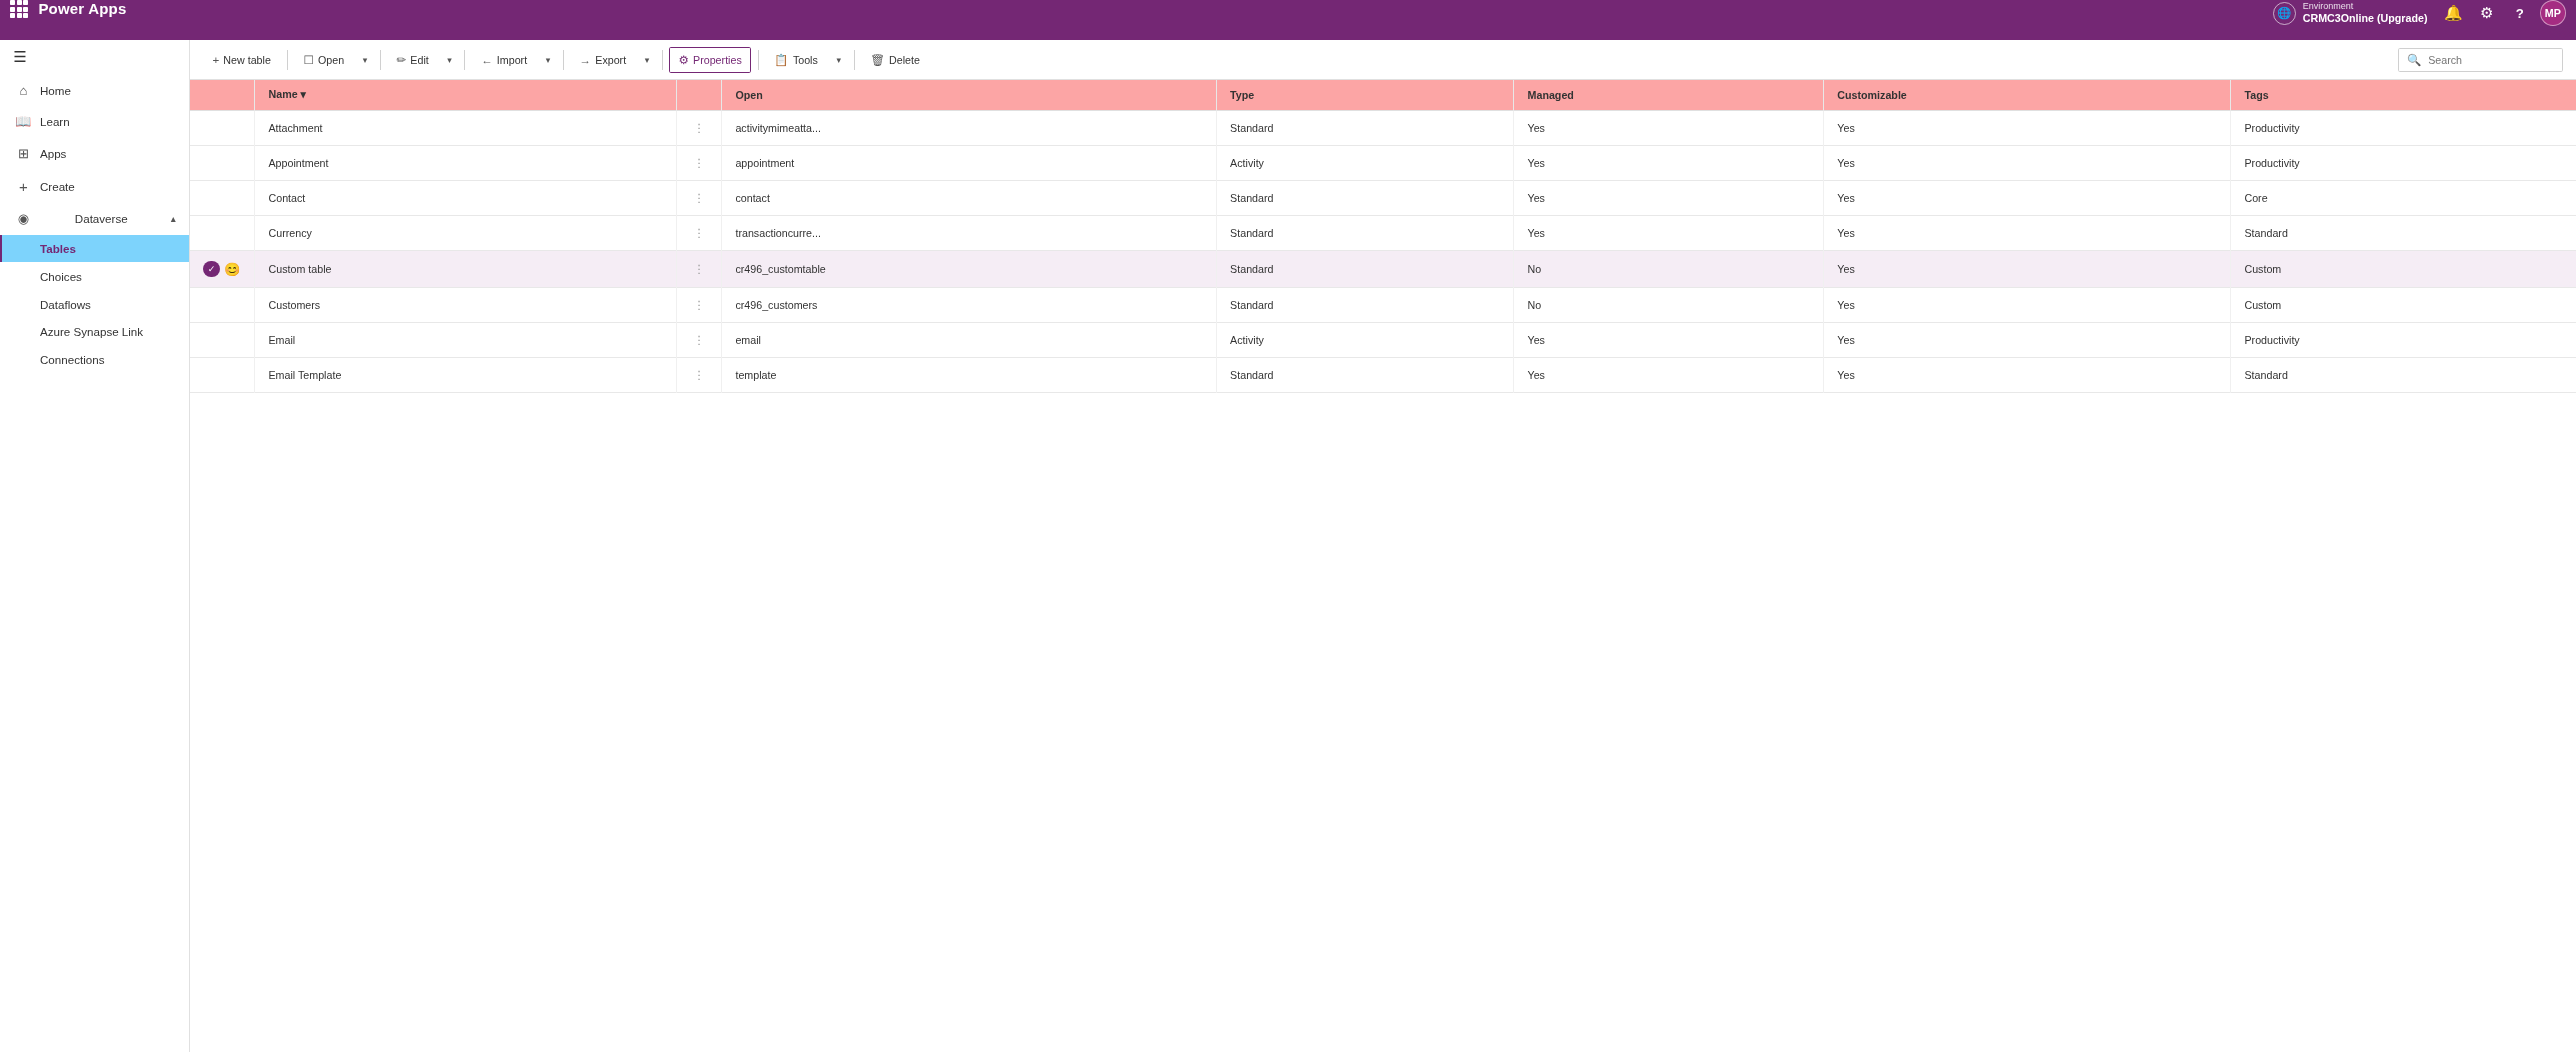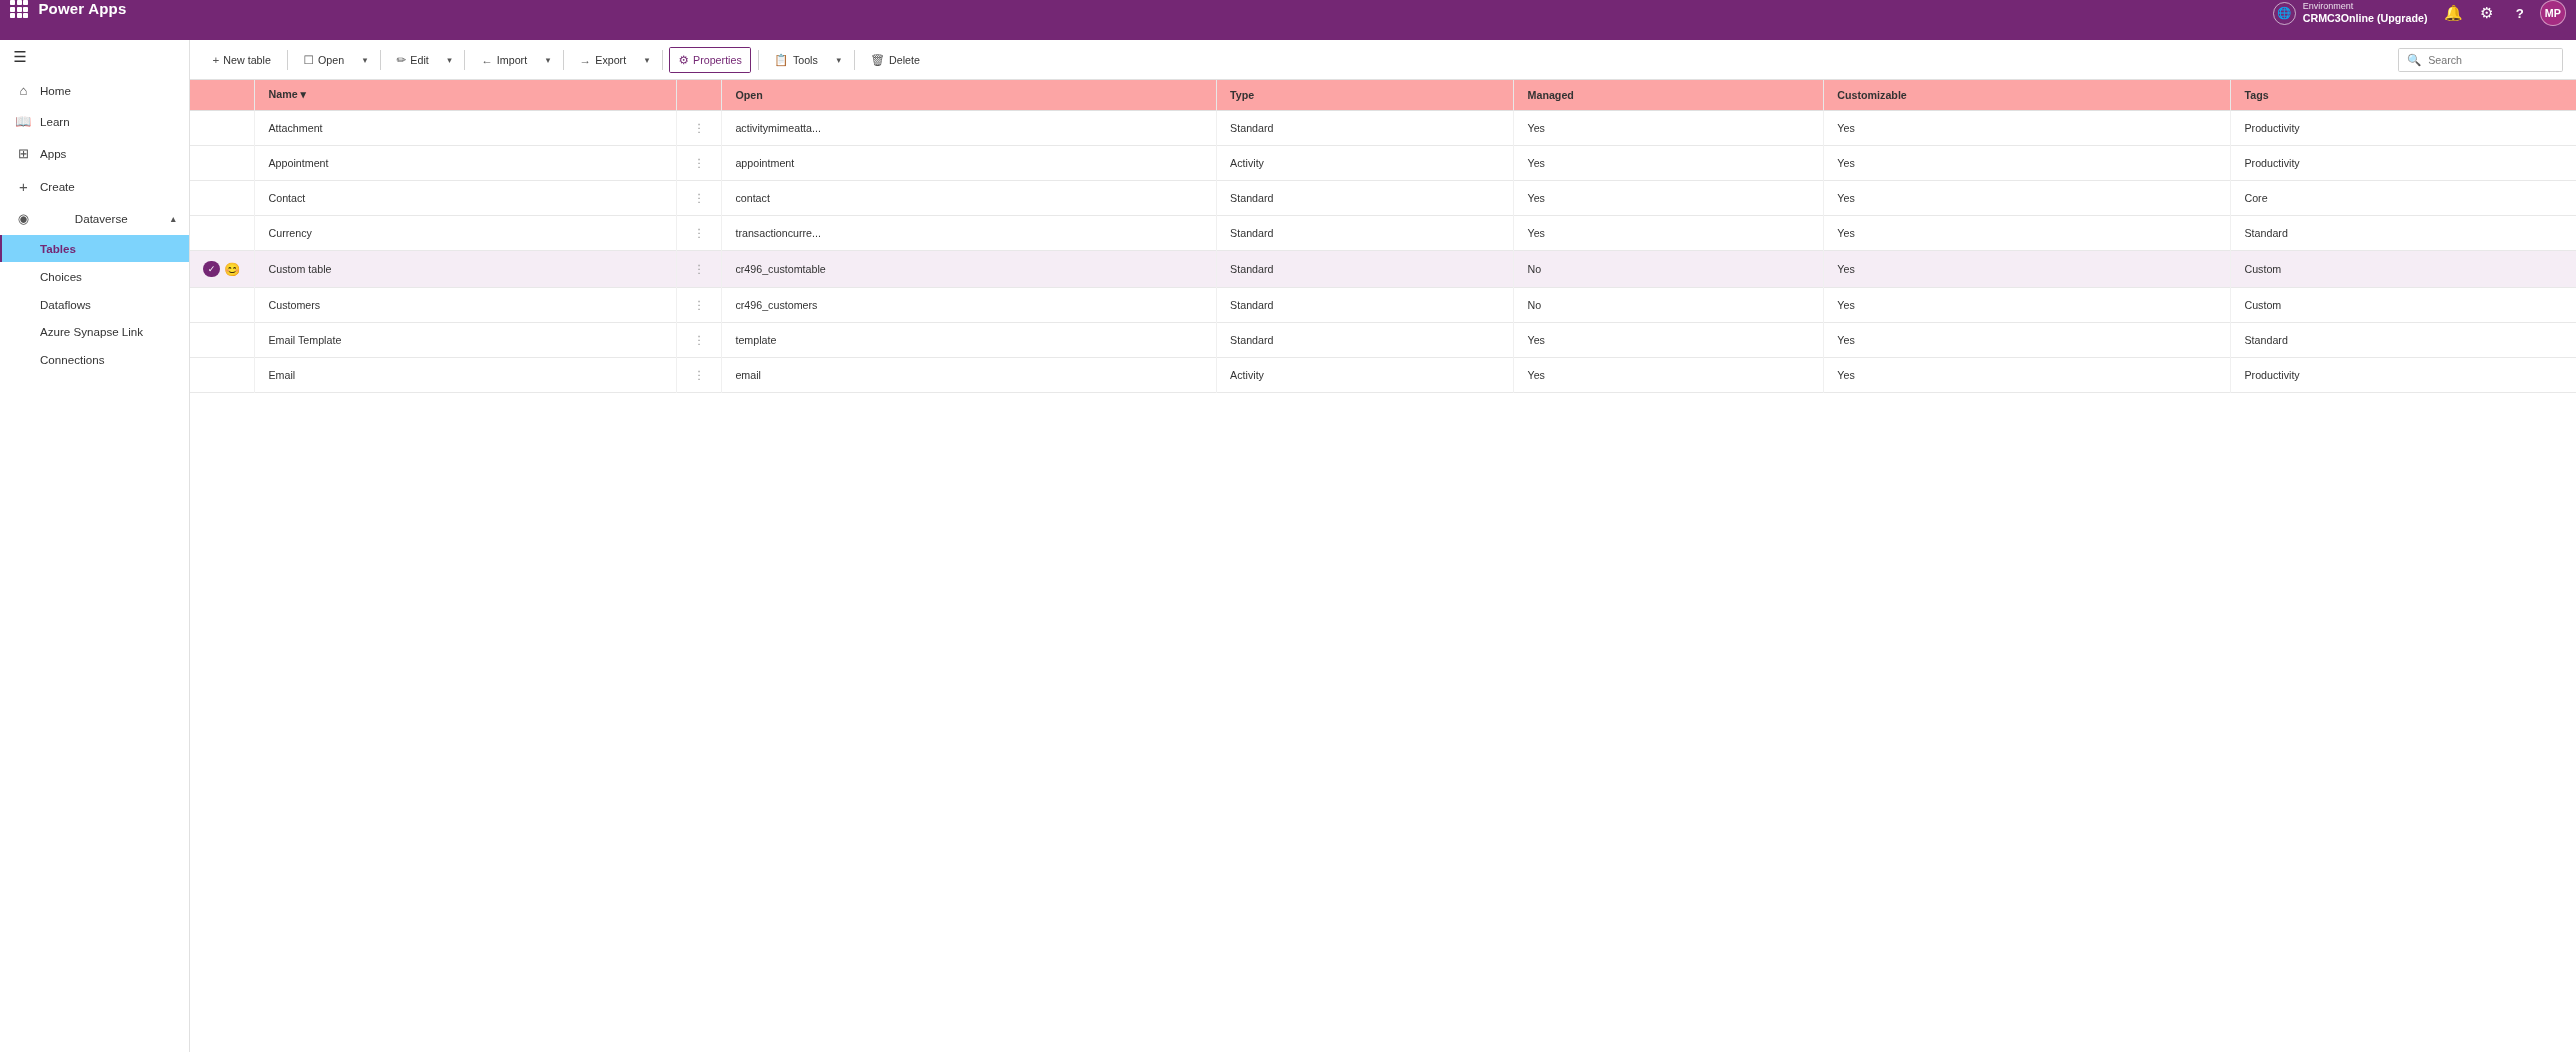--- a/index.html
+++ b/index.html
@@ -467,36 +467,36 @@
               <td>Customers</td>
               <td><span class="row-menu">⋮</span></td>
               <td>cr496_customers</td>
               <td>Standard</td>
               <td>No</td>
               <td>Yes</td>
               <td>Custom</td>
             </tr>
             <tr>
               <td></td>
-              <td>Email Template</td>
-              <td><span class="row-menu">⋮</span></td>
-              <td>template</td>
-              <td>Standard</td>
-              <td>Yes</td>
-              <td>Yes</td>
-              <td>Standard</td>
-            </tr>
-            <tr>
-              <td></td>
               <td>Email</td>
               <td><span class="row-menu">⋮</span></td>
               <td>email</td>
               <td>Activity</td>
               <td>Yes</td>
               <td>Yes</td>
               <td>Productivity</td>
             </tr>
+            <tr>
+              <td></td>
+              <td>Email Template</td>
+              <td><span class="row-menu">⋮</span></td>
+              <td>template</td>
+              <td>Standard</td>
+              <td>Yes</td>
+              <td>Yes</td>
+              <td>Standard</td>
+            </tr>
           </tbody>
       </table>
     </div>
   </div>
 </div>
 
 
 </body></html>

